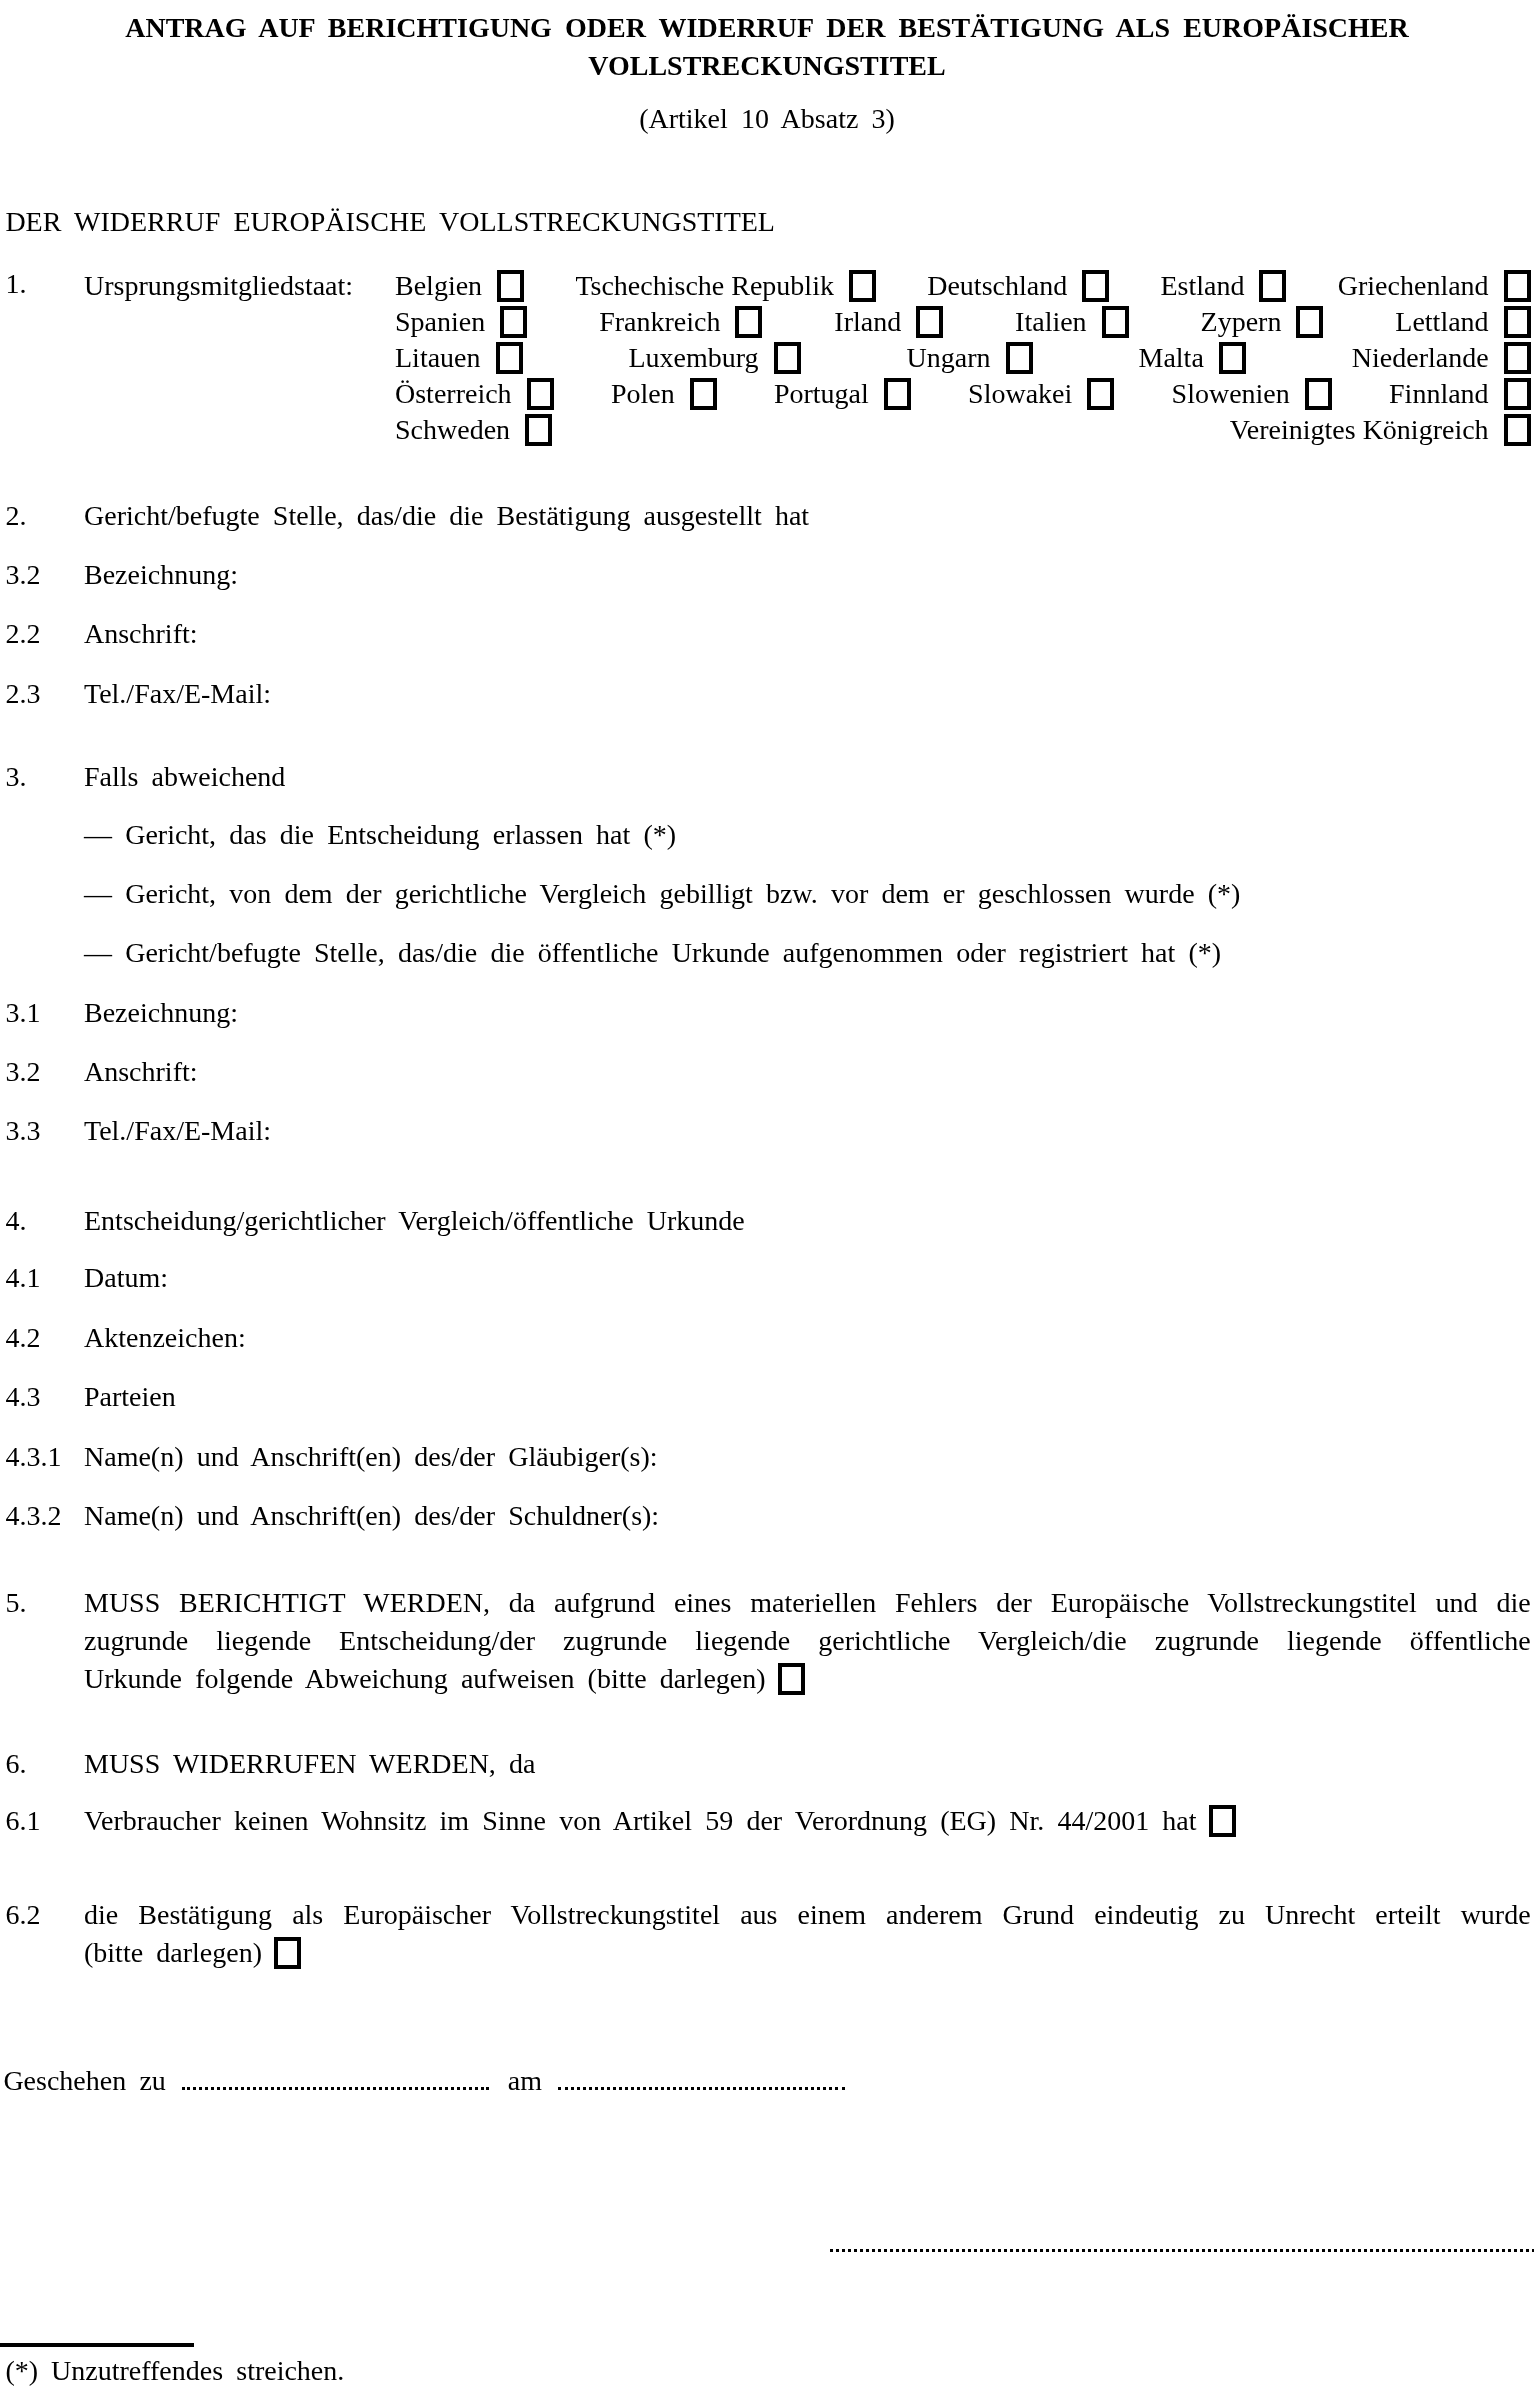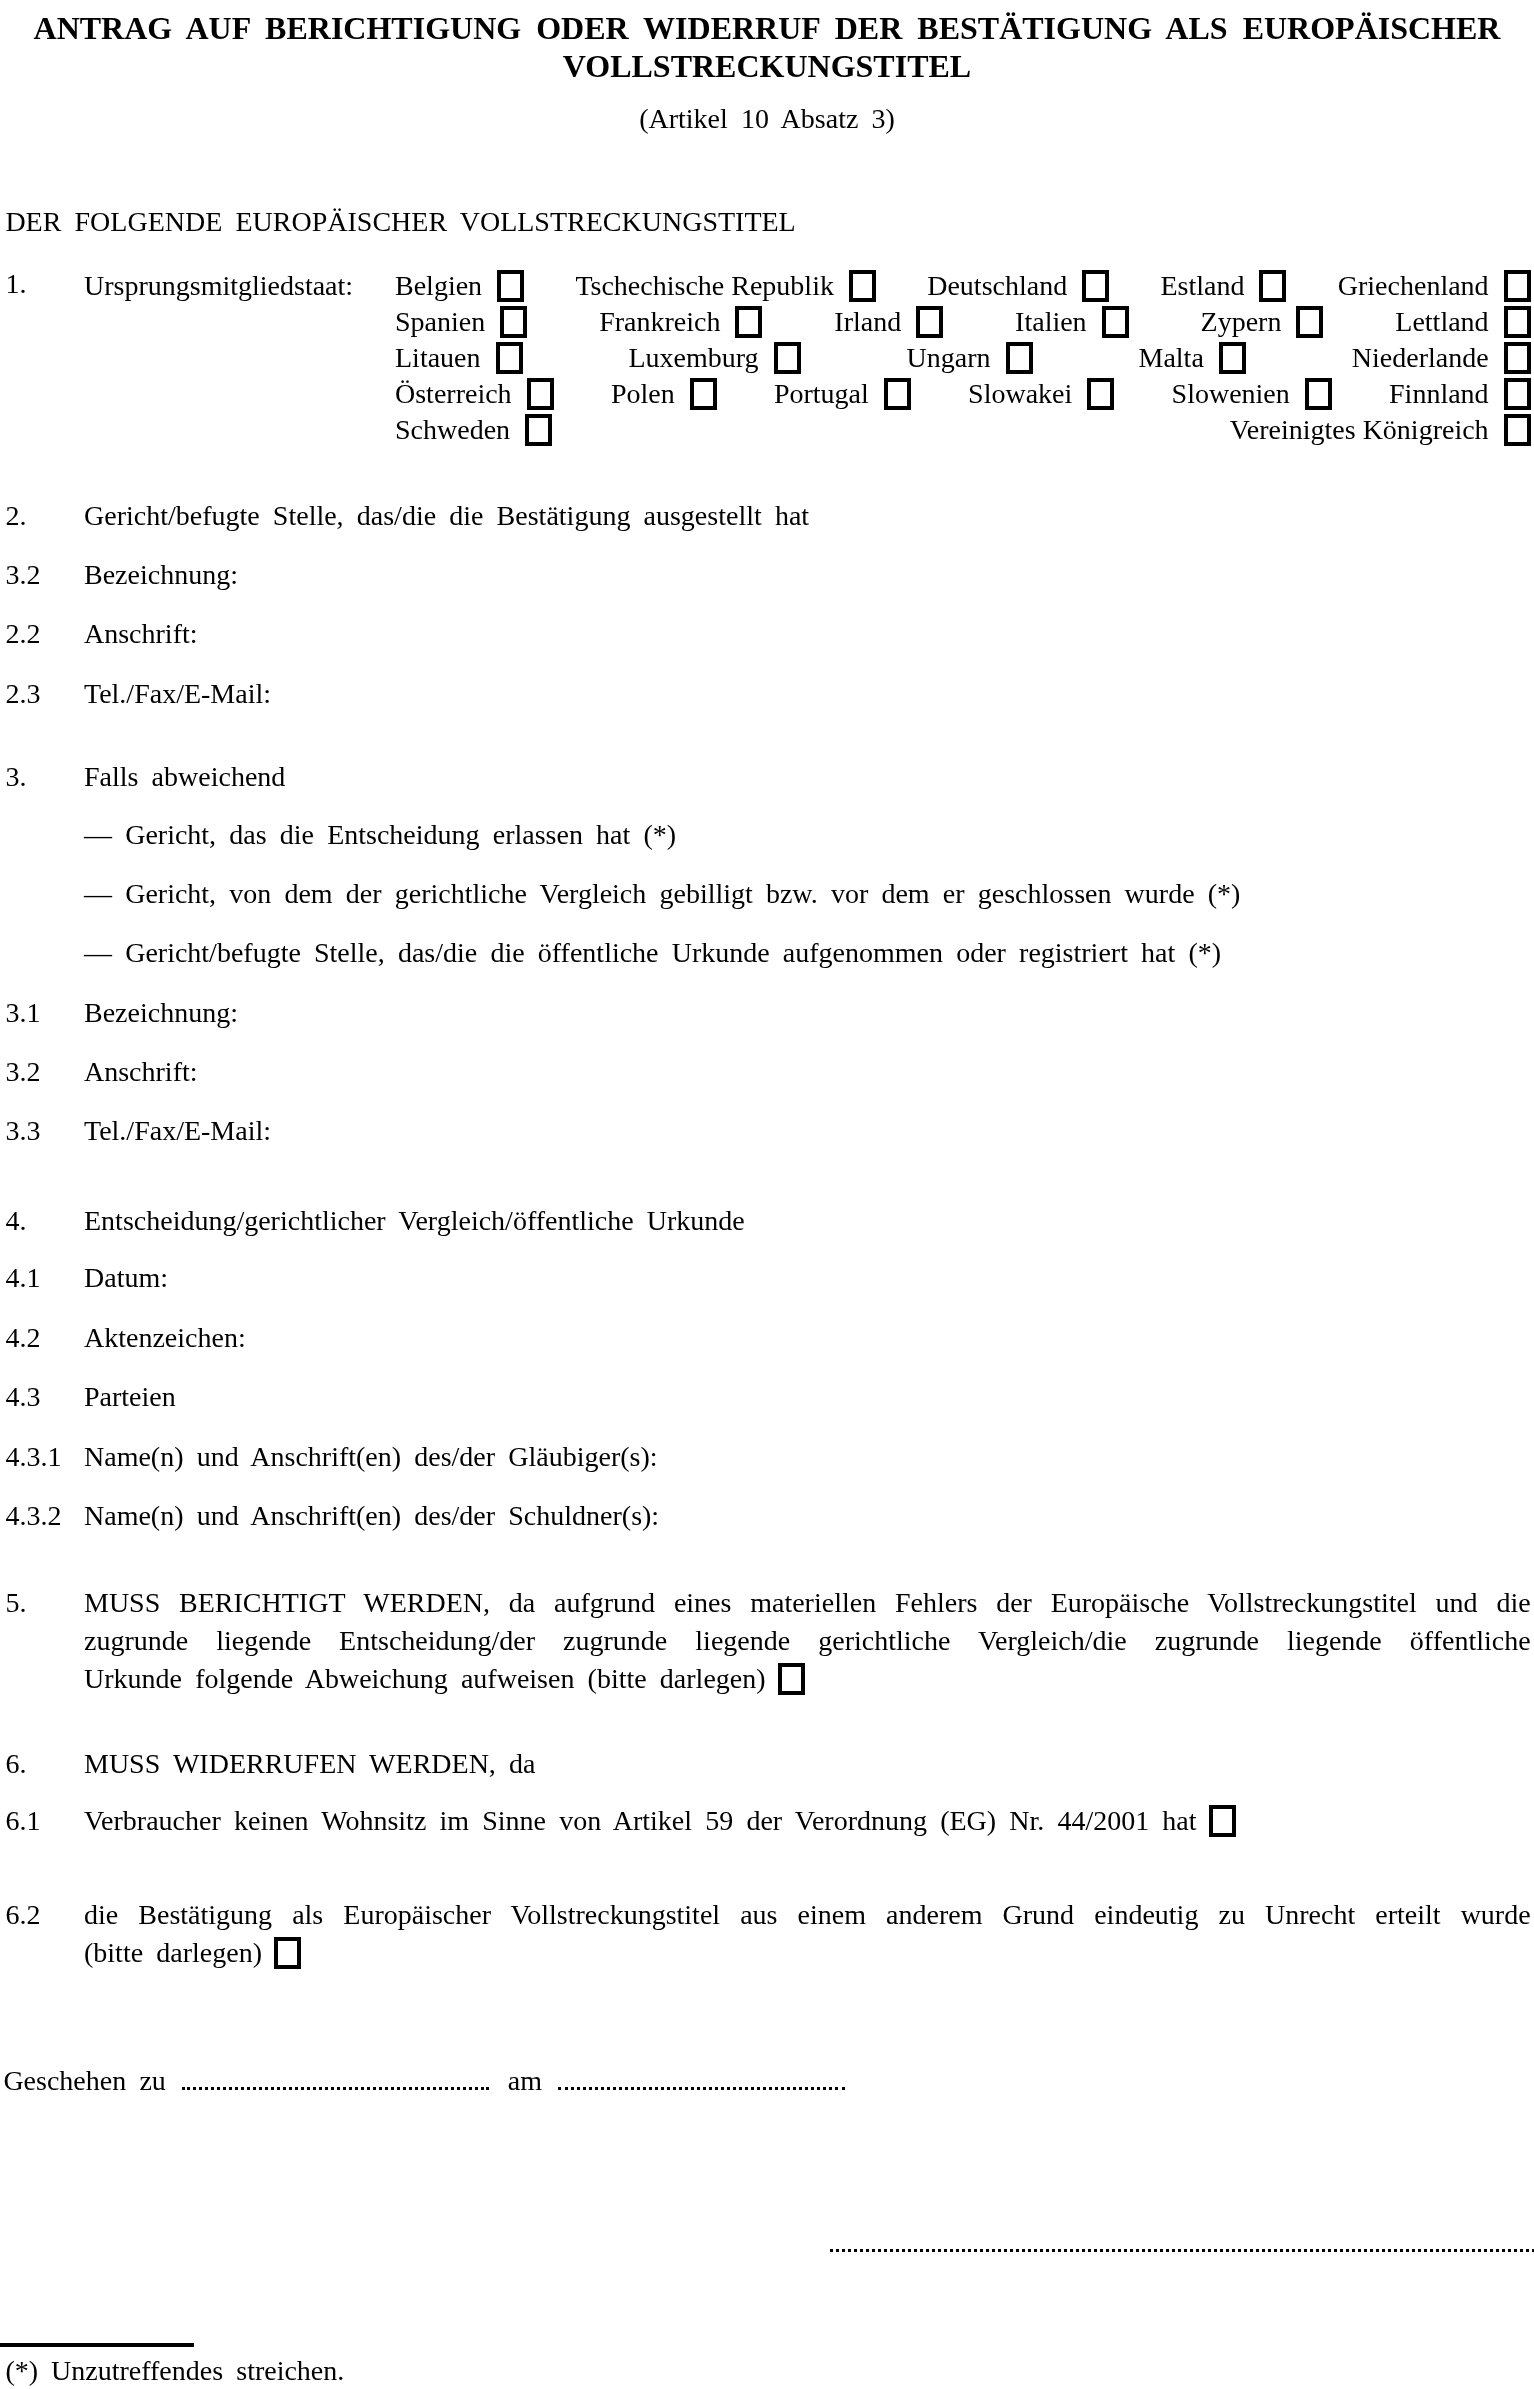--- a/index.html
+++ b/index.html
@@ -7,21 +7,21 @@
     position:relative;
     width:1534px;height:2389px;
     background:#ffffff;
     color:#000;
     font-family:"Liberation Serif","DejaVu Serif",serif;
     font-size:28px;
     overflow:hidden;
   }
   .abs{position:absolute;}
   .center{width:100%;text-align:center;}
-  .title{font-size:32px;font-weight:bold;line-height:38px;word-spacing:0.22em;}
+  .title{font-size:28px;font-weight:bold;line-height:38px;word-spacing:0.22em;}
   .ws{word-spacing:0.22em;}
   .line{position:absolute;left:0;right:3.4px;}
   .num{position:absolute;left:5.4px;white-space:nowrap;}
   .txt{display:block;margin-left:84px;}
   .ftxt{display:block;margin-left:51px;}
   
   .countries{margin-left:395px;}
   .crow{display:flex;justify-content:space-between;height:36px;line-height:36px;white-space:nowrap;}
   .crow.left{justify-content:space-between;gap:64px;}
   .citem{white-space:nowrap;}
@@ -50,21 +50,21 @@
 <div id="page">
 
   <div class="abs center title" style="top:9.4px;">
     <div>ANTRAG AUF BERICHTIGUNG ODER WIDERRUF DER BESTÄTIGUNG ALS EUROPÄISCHER</div>
     <div>VOLLSTRECKUNGSTITEL</div>
   </div>
 
   <div class="abs center ws" style="top:103px;">(Artikel 10 Absatz 3)</div>
 
   <div class="line ws" style="top:206px;">
-    <span style="margin-left:5.4px;">DER FOLGENDE EUROPÄISCHER VOLLSTRECKUNGSTITEL</span>
+    <span style="margin-left:5.4px;">DER WIDERRUF EUROPÄISCHE VOLLSTRECKUNGSTITEL</span>
   </div>
 
   <div class="line" style="top:268px;">
     <span class="num ws">1.</span>
     <span class="abs ws" style="left:84px;line-height:36px;">Ursprungsmitgliedstaat:</span>
     <div class="countries">
       <div class="crow">
         <span class="citem"><span>Belgien</span><span class="cb"></span></span>
         <span class="citem"><span>Tschechische Republik</span><span class="cb"></span></span>
         <span class="citem"><span>Deutschland</span><span class="cb"></span></span>

